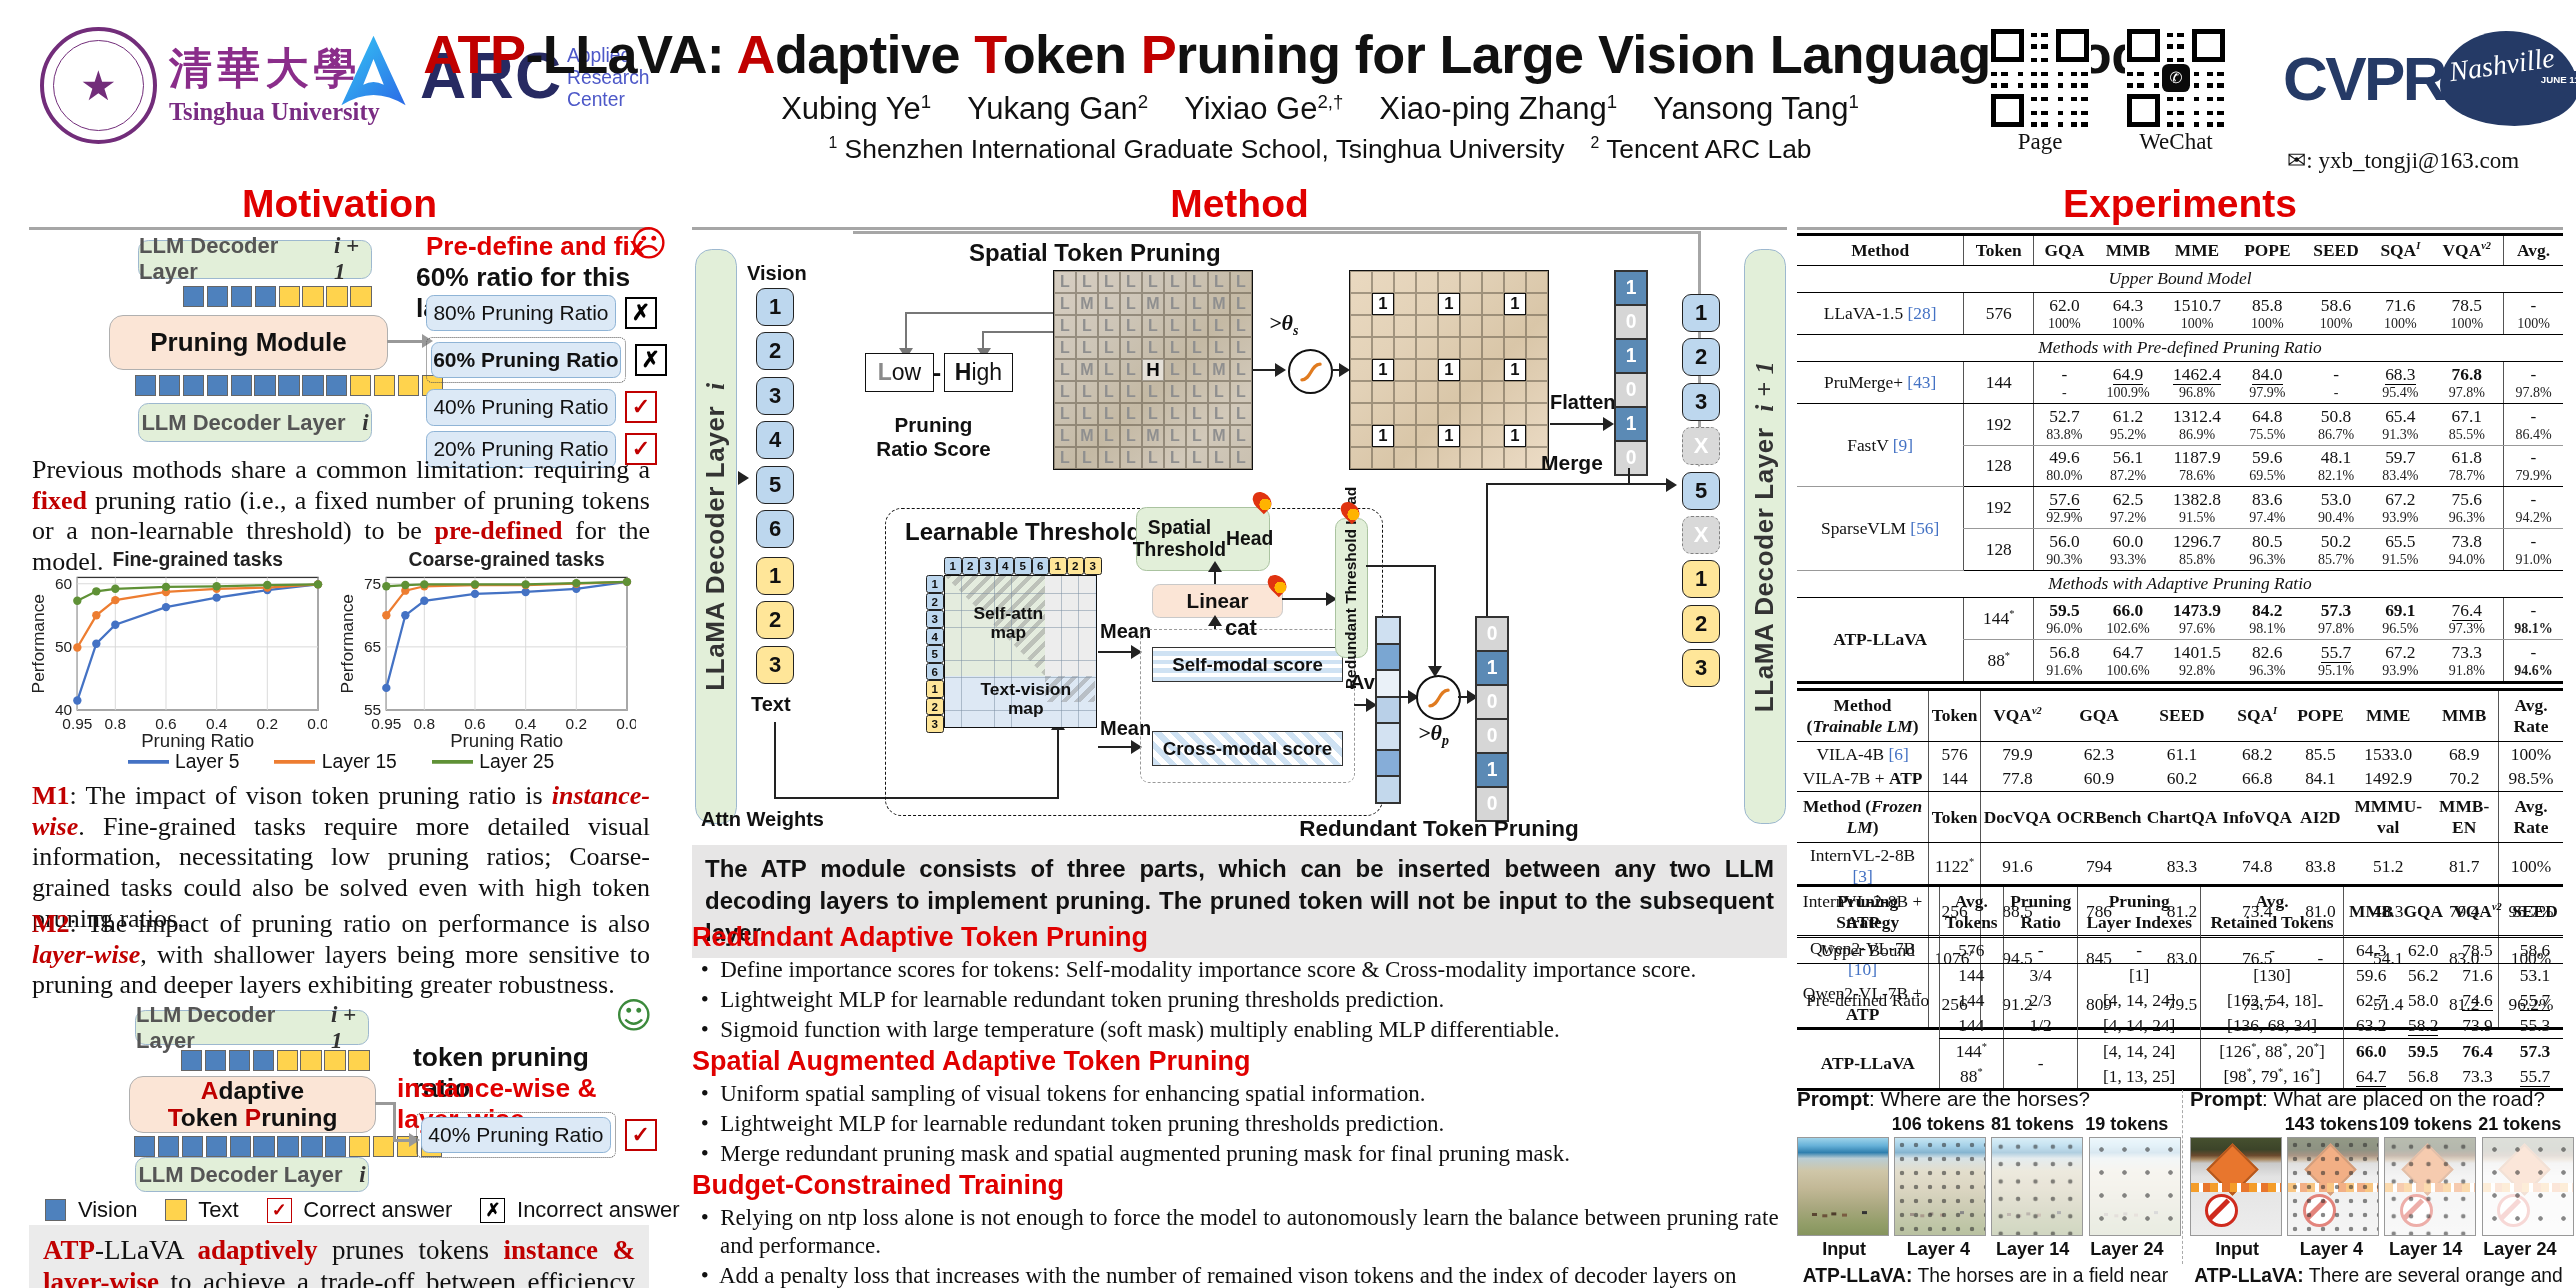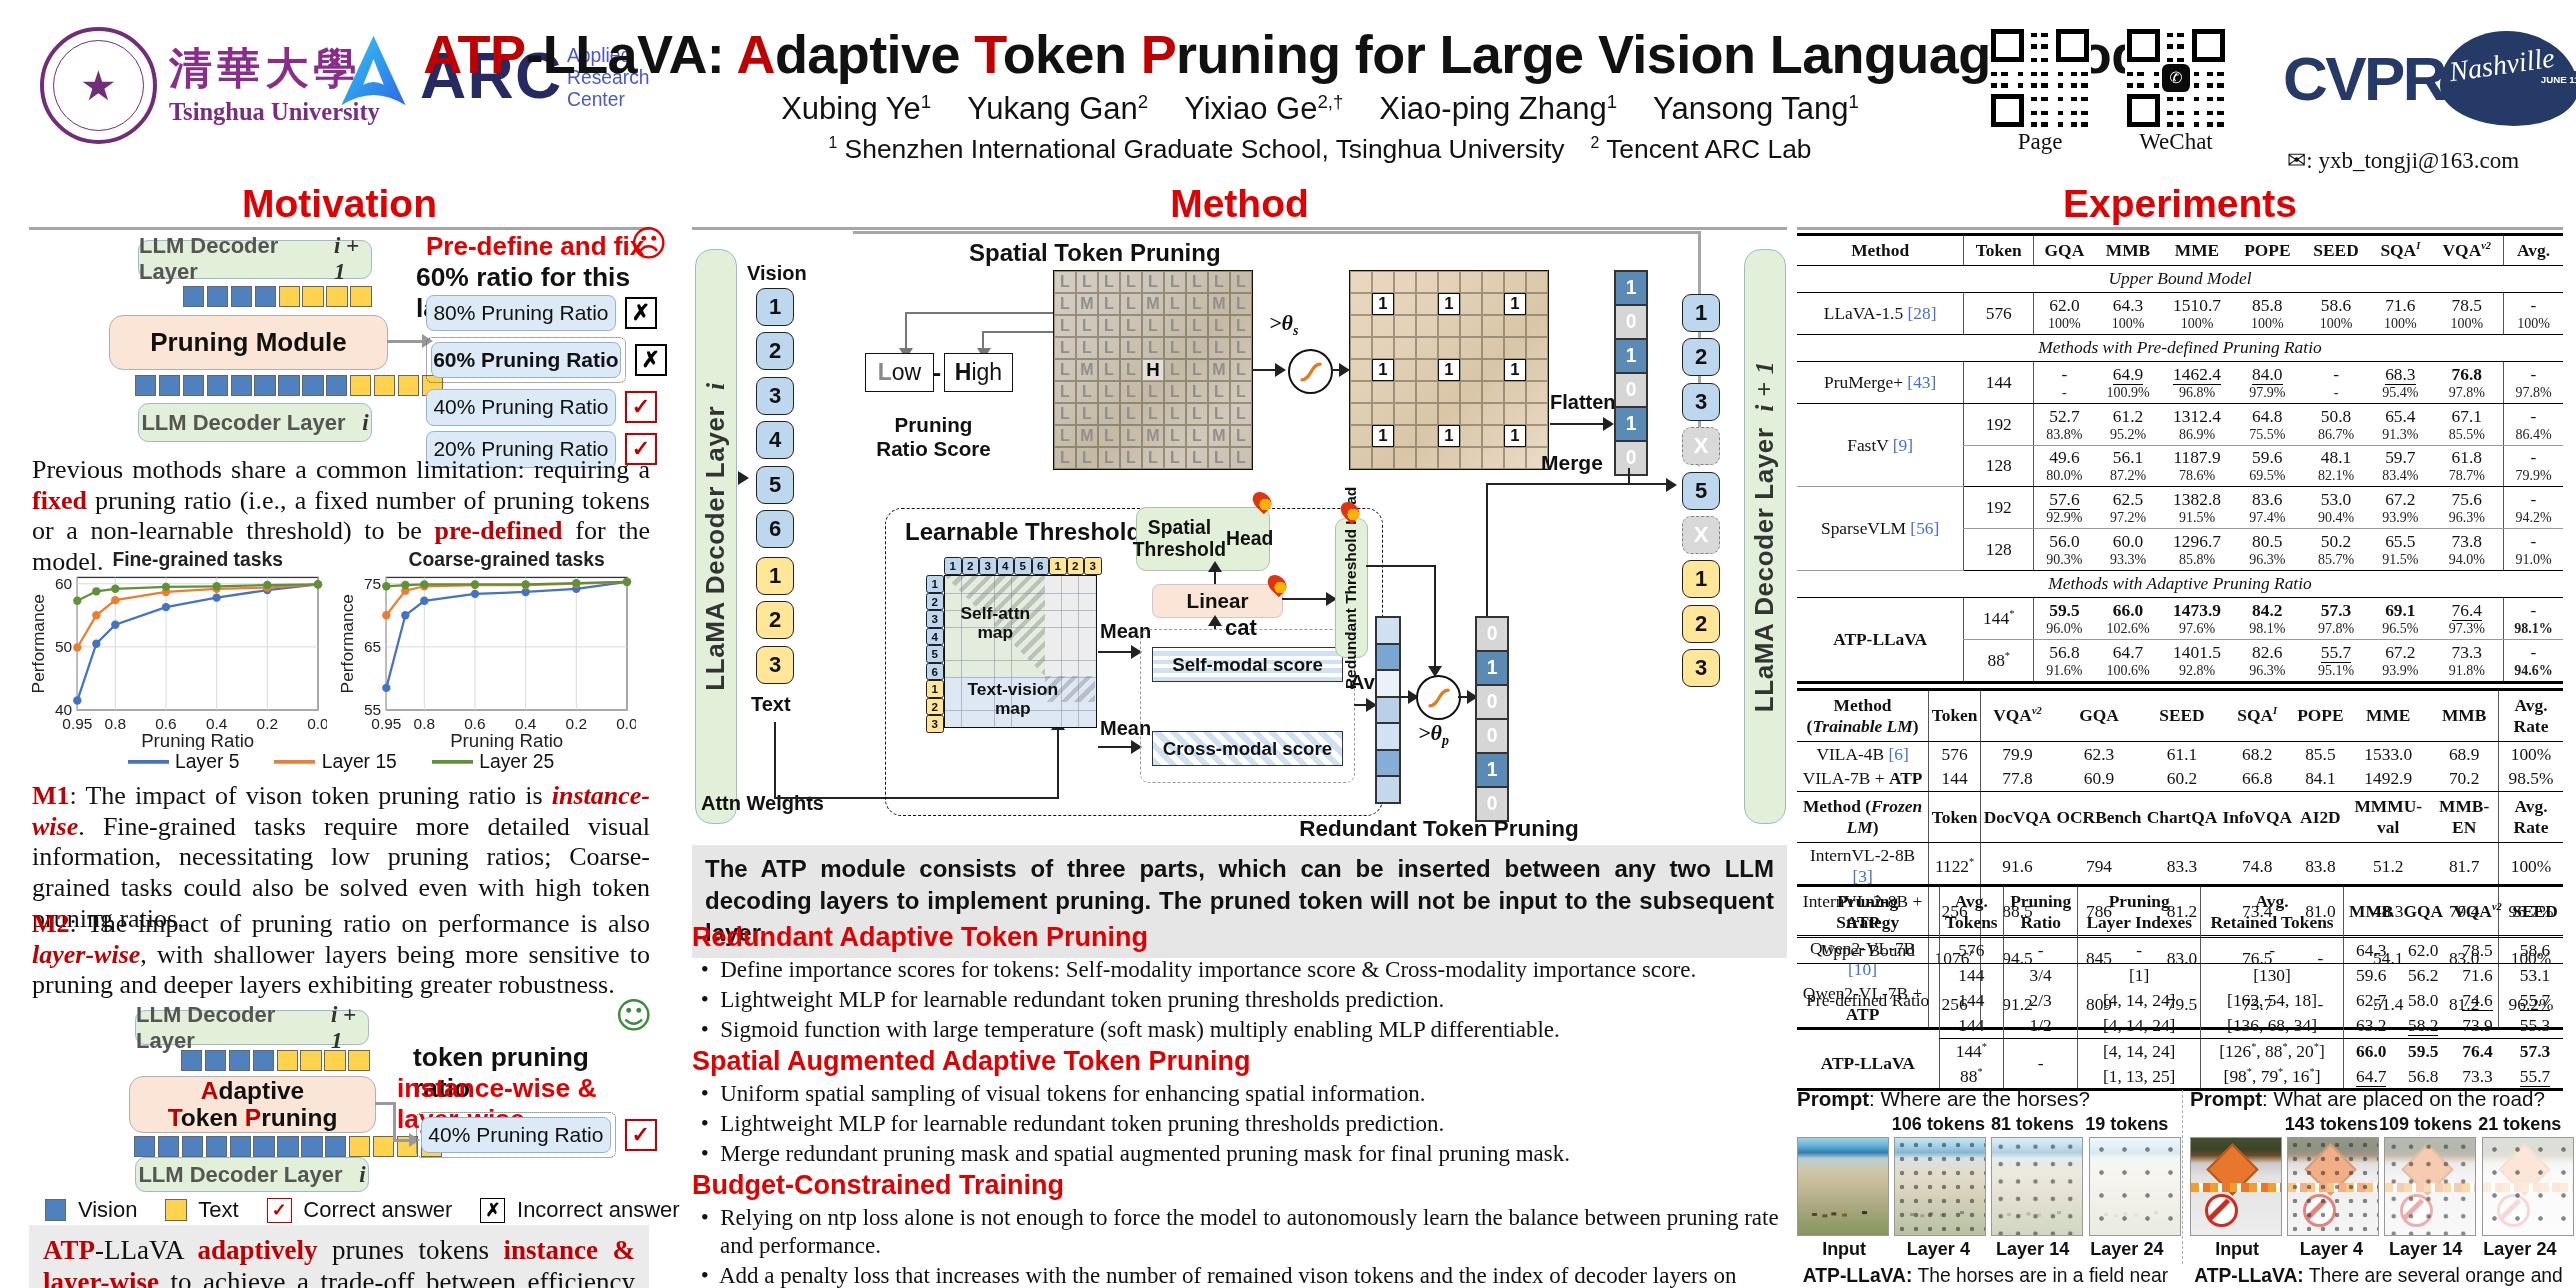--- a/index.html
+++ b/index.html
@@ -98,21 +98,21 @@
   .bit{width:30px;height:32px;display:flex;align-items:center;justify-content:center;color:#fff;font-size:19.3px;font-weight:bold;border:1.3px solid #333;}
   .bit.on{background:#5b8ab5;} .bit.off{background:#d6d6d6;}
   .dashbox{border:1.9px dashed #111;border-radius:16.7px;}
   .graydash{border:1.9px dashed #9a9a9a;border-radius:9px;}
   .mapcells{display:flex;}
   .mapcells .tok{width:15.5px;height:15.5px;border-radius:2.6px;border-width:1.3px;font-size:11.6px;}
   .mapcells.vert{flex-direction:column;}
   .mapgrid{position:relative;border:1.9px solid #111;background:#dde8f4;}
   .mapgrid .lines{position:absolute;inset:0;background-image:repeating-linear-gradient(0deg,transparent 0 16px,rgba(120,140,160,.5) 16px 16.7px),repeating-linear-gradient(90deg,transparent 0 16px,rgba(120,140,160,.5) 16px 16.7px);}
   .hatch{background-image:repeating-linear-gradient(135deg,rgba(130,130,130,.4) 0 4.5px,transparent 4.5px 9.7px);}
-  .maplab{position:absolute;font-weight:bold;font-size:17.4px;text-align:center;line-height:1.1;}
+  .maplab{position:absolute;font-weight:bold;font-size:17.4px;text-align:center;line-height:1.1;margin-left:13px;}
   .scorebox{border:1.9px solid #333;display:flex;align-items:center;justify-content:center;font-weight:bold;font-size:18.7px;}
   .scorebox.self{background:repeating-linear-gradient(0deg,#cfe2f3 0 4.5px,#ffffff 4.5px 8.4px);}
   .scorebox.cross{background:repeating-linear-gradient(45deg,#cfe2f3 0 5.8px,#ffffff 5.8px 11.6px);}
   .headbox{background:#e2efd9;border:1.9px solid #aac3a0;border-radius:10.3px;display:flex;align-items:center;justify-content:center;font-weight:bold;font-size:19.3px;text-align:center;line-height:1.15;}
   .linearbox{background:#fbe5d6;border:1.9px solid #c9c9c9;border-radius:7.7px;display:flex;align-items:center;justify-content:center;font-weight:bold;font-size:20.6px;}
   .flame{width:15.5px;height:20.6px;background:radial-gradient(circle at 50% 72%,#ffb300 0 34%,#e03310 35% 100%);border-radius:52% 52% 52% 0;transform:rotate(-45deg);}
   .scell{width:22px;height:24.5px;border:1.3px solid #333;}
   .scol{display:flex;flex-direction:column;border:1.3px solid #333;}
   .overview{background:#e7e6e6;font-weight:bold;font-size:24px;line-height:1.35;padding:7.7px 13px;text-align:justify;}
   .msec-title{color:#e00000;font-weight:bold;font-size:27px;}
@@ -508,21 +508,21 @@
         <div class="tok blue">6</div>
       </div>
     <div class="abs tokcol" style="left:64px;top:326px;">
         <div class="tok yellow">1</div>
         <div class="tok yellow">2</div>
         <div class="tok yellow">3</div>
       </div>
     <div class="abs dlabel" style="left:59px;top:462px;">Text</div>
     <div class="tri r abs" style="left:46px;top:240px;"></div>
 
-    <div class="abs dlabel" style="left:9px;top:561px;">Attn Weights</div>
+    <div class="abs dlabel" style="left:9px;top:577px;">Attn Weights</div>
     <div class="ln abs" style="left:82px;top:491px;width:1.9px;height:77px;"></div>
     <div class="ln abs" style="left:82px;top:566px;width:285px;height:1.9px;"></div>
     <div class="ln abs" style="left:365px;top:499px;width:1.9px;height:69px;"></div>
     <div class="tri u abs" style="left:359px;top:488px;"></div>
 
     <div class="abs dtitle" style="left:277px;top:7.7px;">Spatial Token Pruning</div>
     <div class="ln g2 abs" style="left:213px;top:81px;width:149px;height:1.9px;"></div>
     <div class="ln g2 abs" style="left:213px;top:81px;width:1.9px;height:37px;"></div>
     <div class="tri d g2c abs" style="left:207px;top:117px;"></div>
     <div class="ln g2 abs" style="left:290px;top:100px;width:72px;height:1.9px;"></div>

